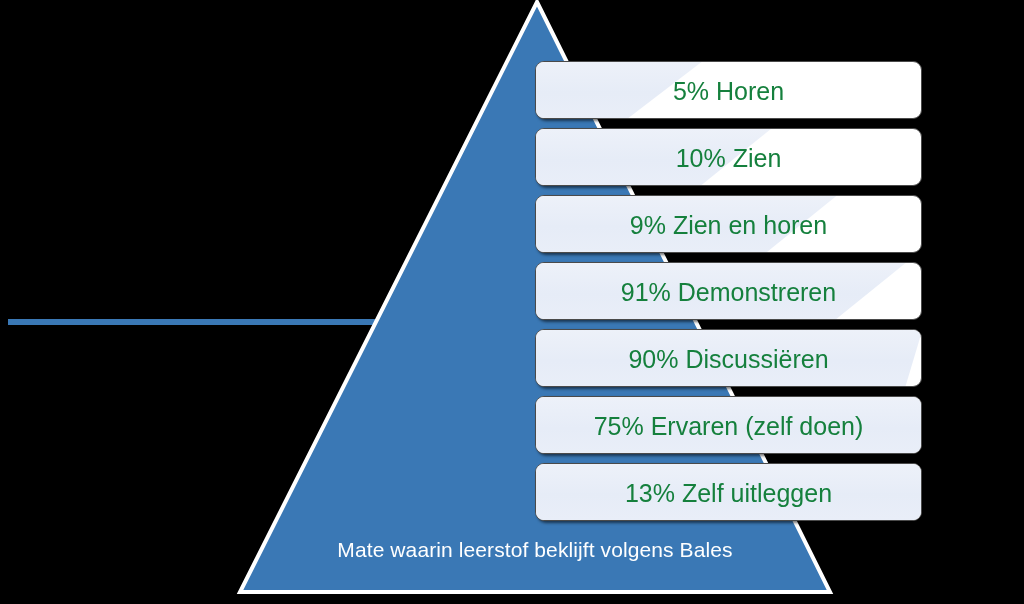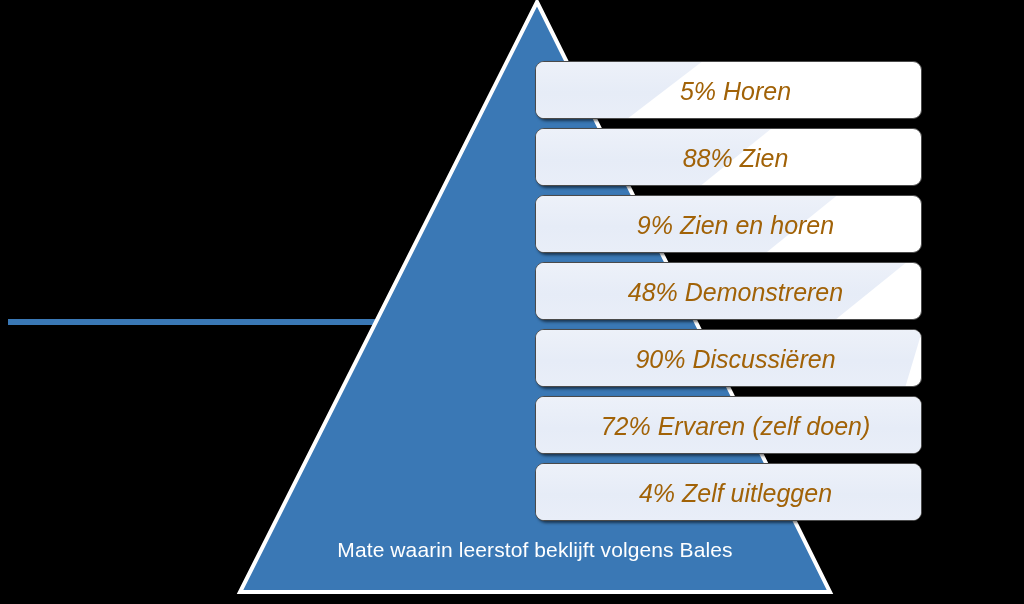--- a/index.html
+++ b/index.html
@@ -73,30 +73,29 @@
   .level-row .tint {
     position: absolute;
     left: 0;
     top: 0;
     width: 100%;
     height: 100%;
     background: linear-gradient(to bottom, #EDF1F9 0%, #E6ECF7 55%, #E9EEF8 100%);
   }
   .level-row .label {
     position: absolute;
-    left: 7px;
+    left: 0;
     top: 0;
     width: 100%;
     height: 58px;
     line-height: 58px;
     text-align: center;
     font-size: 25px;
-    color: #a16207;
+    color: #15803d;
     white-space: nowrap;
-    font-style: italic;
   }
 </style>
 </head>
 <body>
 
 <div id="stage">
 
   <div id="leader-line"></div>
 
   <svg id="pyramid-svg" viewBox="0 0 1024 604">
@@ -105,45 +104,45 @@
 
   <div id="levels">
 
     <div class="level-row">
       <div class="tint" style="clip-path: polygon(0 0, 43% 0, 24% 100%, 0 100%);"></div>
       <div class="label">5% Horen</div>
     </div>
 
     <div class="level-row">
       <div class="tint" style="clip-path: polygon(0 0, 61% 0, 43% 100%, 0 100%);"></div>
-      <div class="label">88% Zien</div>
+      <div class="label">10% Zien</div>
     </div>
 
     <div class="level-row">
       <div class="tint" style="clip-path: polygon(0 0, 78% 0, 60% 100%, 0 100%);"></div>
       <div class="label">9% Zien en horen</div>
     </div>
 
     <div class="level-row">
       <div class="tint" style="clip-path: polygon(0 0, 96% 0, 78% 100%, 0 100%);"></div>
-      <div class="label">48% Demonstreren</div>
+      <div class="label">91% Demonstreren</div>
     </div>
 
     <div class="level-row">
       <div class="tint" style="clip-path: polygon(0 0, 100% 0, 100% 8%, 96% 100%, 0 100%);"></div>
       <div class="label">90% Discussiëren</div>
     </div>
 
     <div class="level-row">
       <div class="tint" style="clip-path: polygon(0 0, 100% 0, 100% 100%, 0 100%);"></div>
-      <div class="label">72% Ervaren (zelf doen)</div>
+      <div class="label">75% Ervaren (zelf doen)</div>
     </div>
 
     <div class="level-row">
       <div class="tint" style="clip-path: polygon(0 0, 100% 0, 100% 100%, 0 100%);"></div>
-      <div class="label">4% Zelf uitleggen</div>
+      <div class="label">13% Zelf uitleggen</div>
     </div>
 
   </div>
 
   <div id="pyramid-caption">Mate waarin leerstof beklijft volgens Bales</div>
 
 </div>
 
 </body></html>

